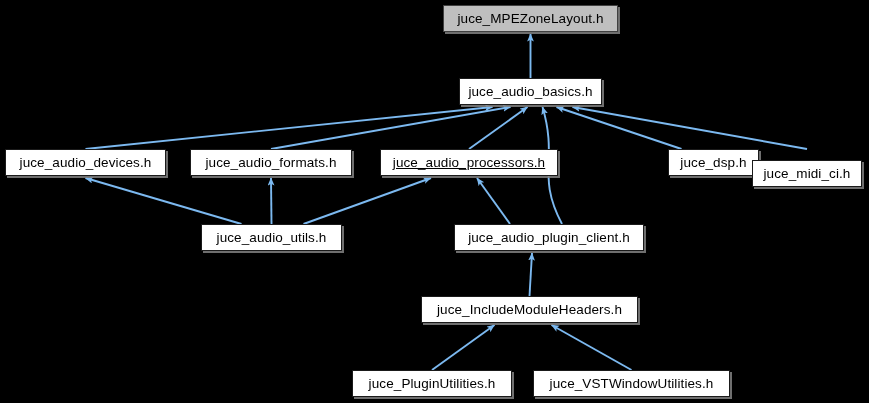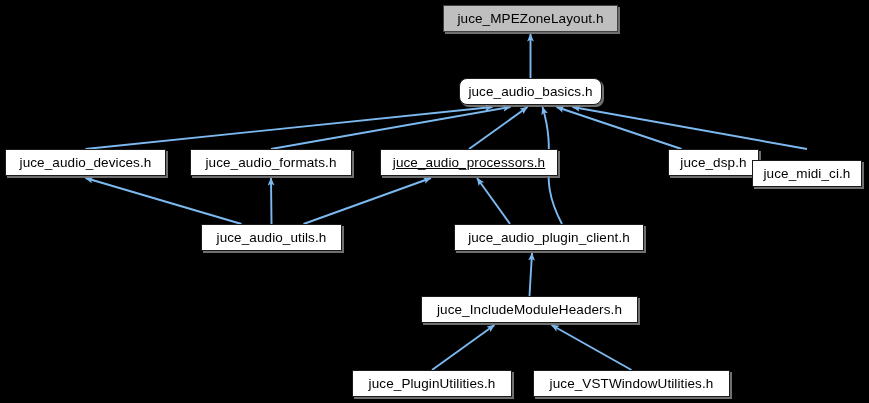--- a/index.html
+++ b/index.html
@@ -73,21 +73,21 @@
         <path d="M529.5,296 L532,253"></path>
         <path d="M432,370 L494.5,325"></path>
         <path d="M631.5,370 L551.5,325"></path>
       </g>
   </svg>
 
   <div id="nodes-layer">
       <div class="node-box current" style="left: 443px; top: 5px; width: 175px; height: 27px;">
         <span class="node-label">juce_MPEZoneLayout.h</span>
       </div>
-      <div class="node-box" style="left: 459px; top: 78px; width: 143px; height: 27px; border-radius: 8px;">
+      <div class="node-box" style="left: 459px; top: 78px; width: 143px; height: 27px;">
         <span class="node-label">juce_audio_basics.h</span>
       </div>
       <div class="node-box" style="left: 5px; top: 149px; width: 161px; height: 27px; text-align: right;">
         <span class="node-label">juce_audio_devices.h</span>
       </div>
       <div class="node-box" style="left: 190px; top: 149px; width: 162px; height: 27px;">
         <span class="node-label">juce_audio_formats.h</span>
       </div>
       <div class="node-box" style="left: 380px; top: 149px; width: 178px; height: 27px; text-decoration: underline;">
         <span class="node-label">juce_audio_processors.h</span>

